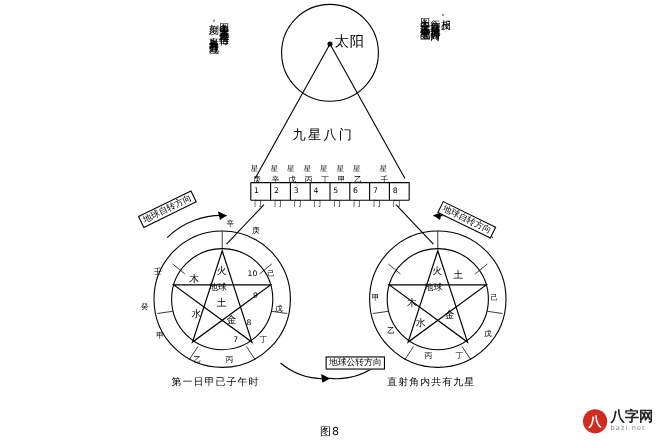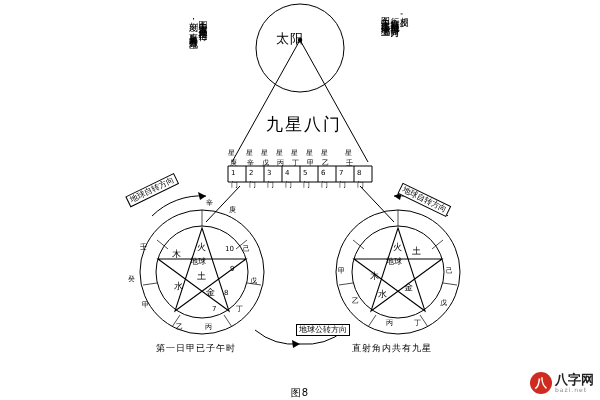--- a/index.html
+++ b/index.html
@@ -40,23 +40,24 @@
     white-space: pre-line;
   }
   .boxed {
     border: 1px solid #000;
     padding: 1px 2px;
     background: #fff;
   }
   .sun-label {
     font-size: 13px;
     letter-spacing: 1px;
+    margin-left: 28px;
   }
   .big {
-    font-size: 17px;
+    font-size: 12px;
     letter-spacing: 2px;
   }
   .title {
     font-size: 11px;
     letter-spacing: 1px;
     text-align: center;
   }
   .tiny {
     font-size: 7px;
   }

